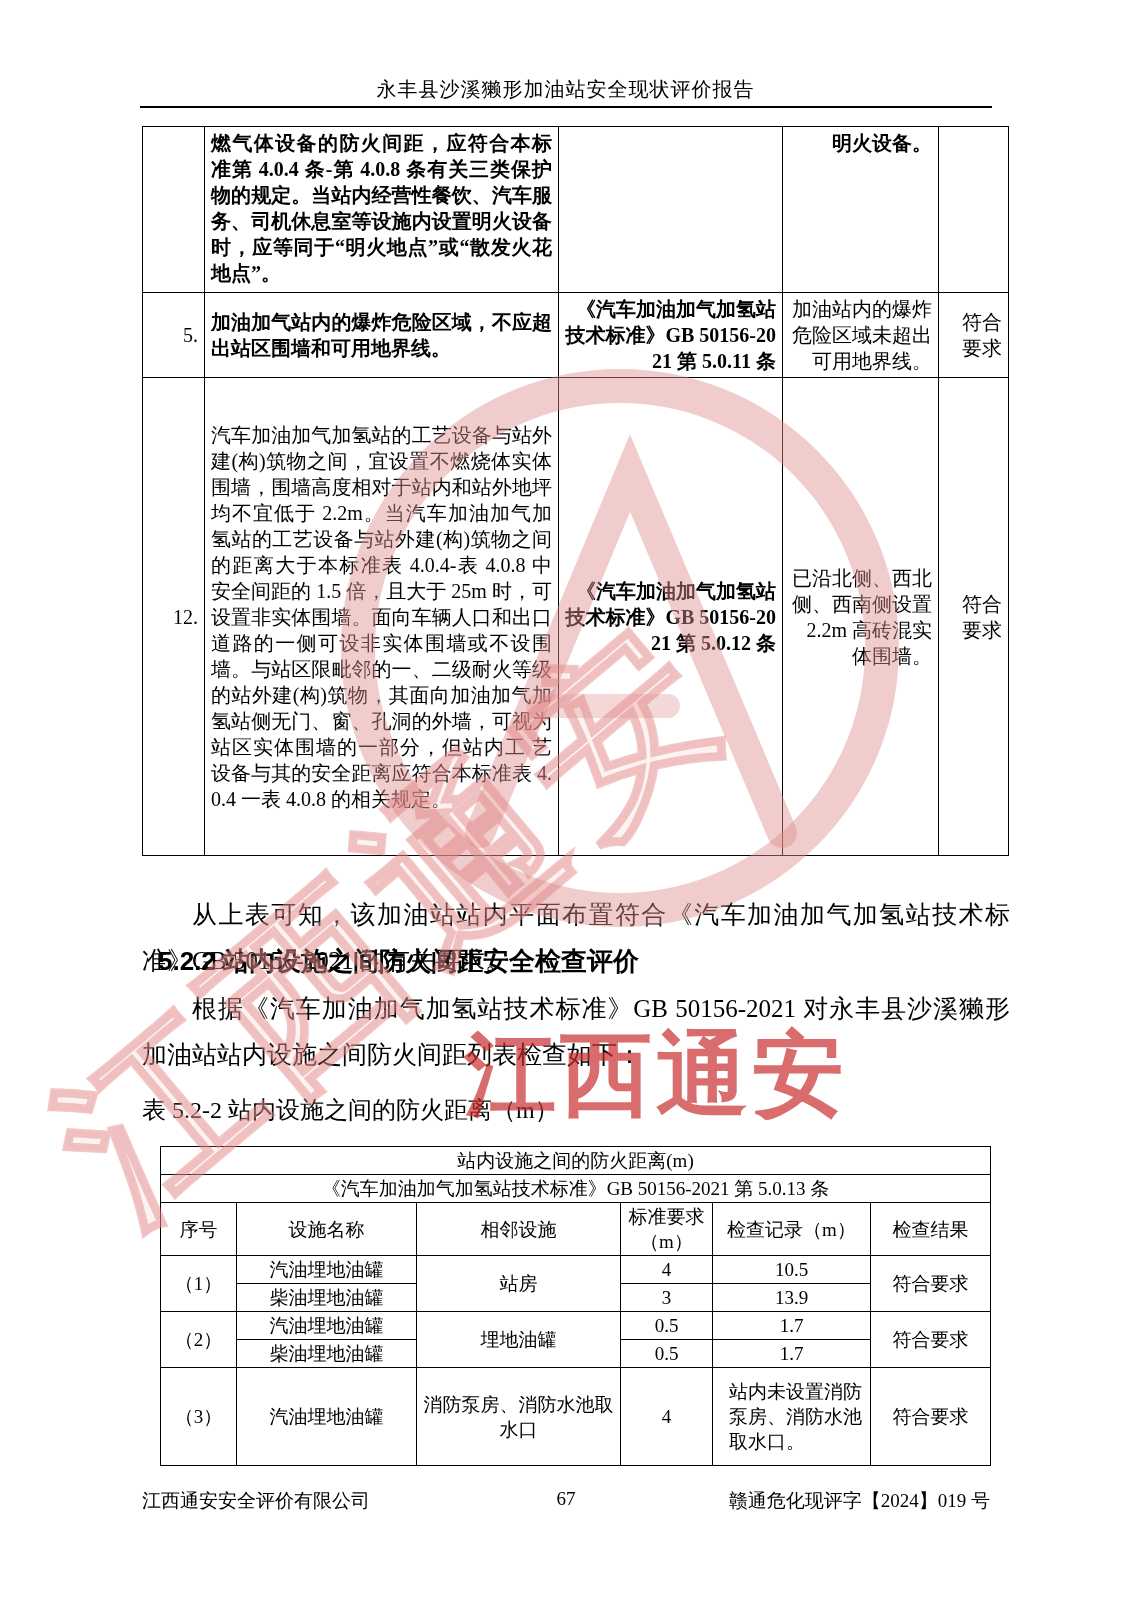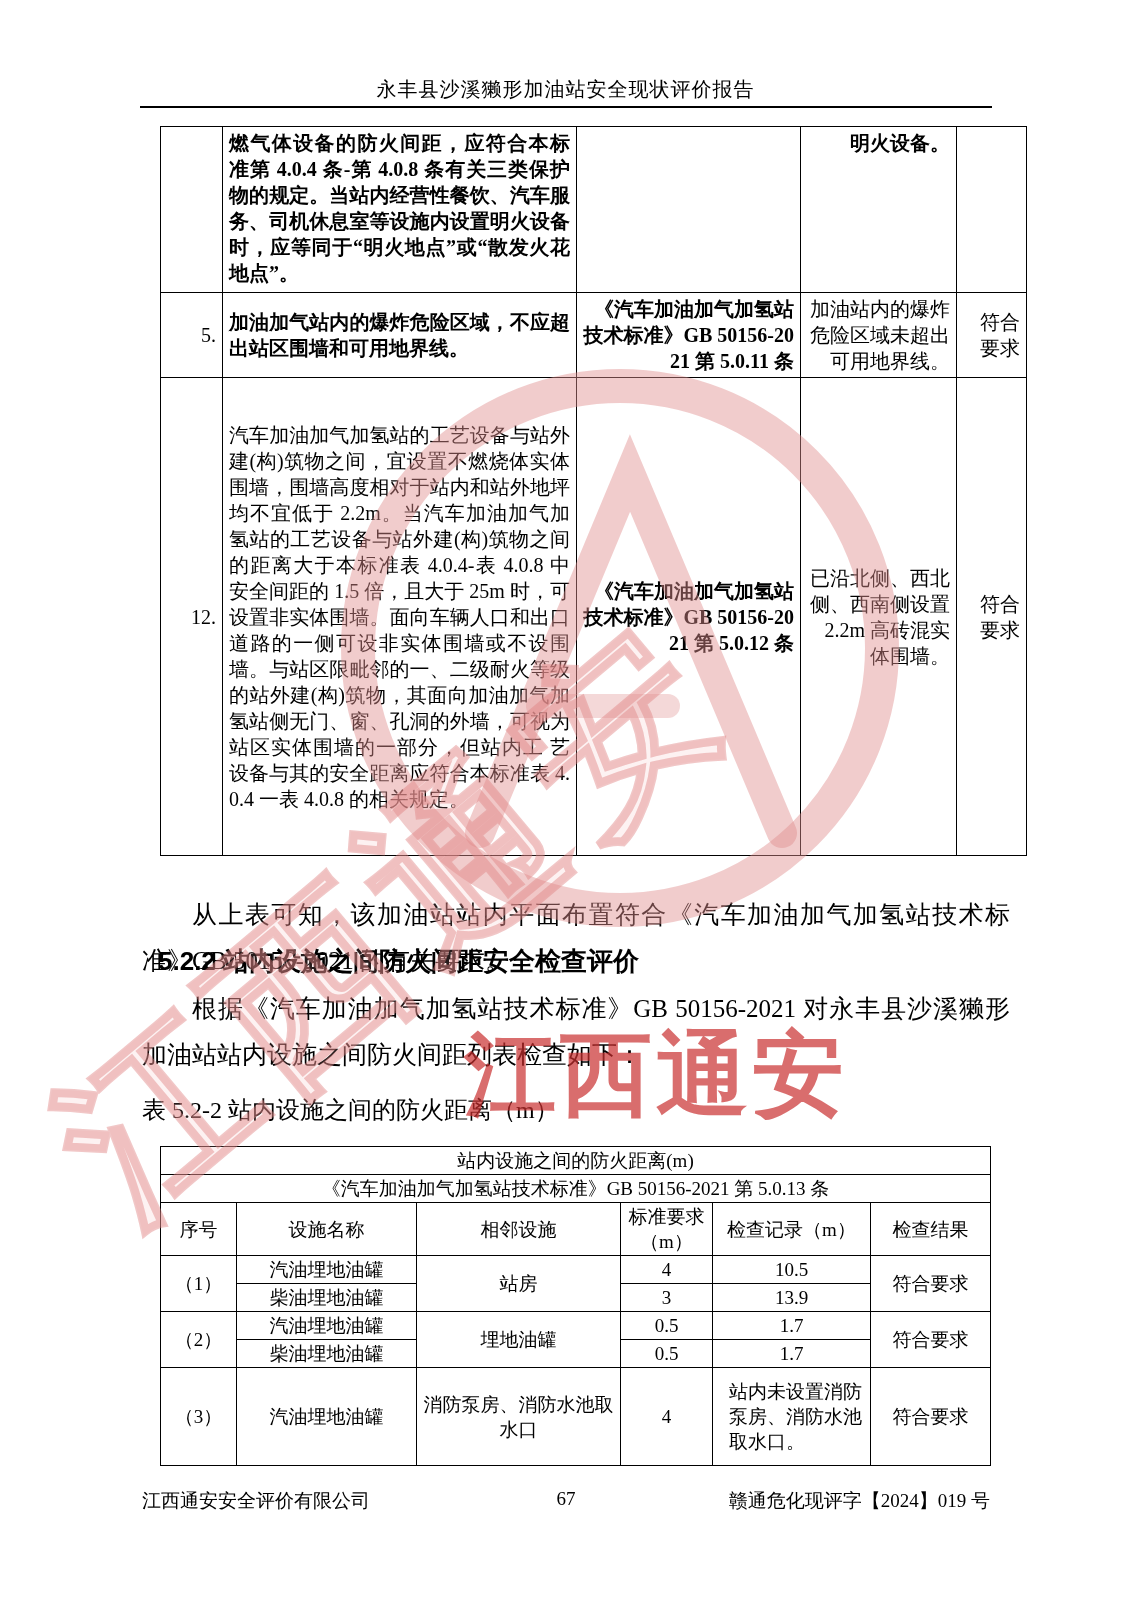--- a/index.html
+++ b/index.html
@@ -21,21 +21,21 @@
   .header-rule {
     position: absolute; top: 106px; left: 140px; width: 852px;
     border-top: 2px solid #000; height: 0;
   }
 
   
   table { border-collapse: collapse; table-layout: fixed; }
   td { border: 1px solid #000; word-break: break-all; }
 
   
-  .review-table { position: absolute; top: 126px; left: 160px; width: 866px; }
+  .review-table { position: absolute; top: 126px; left: 142px; width: 866px; }
   .review-table td {
     font-size: 20px; line-height: 26px;
     padding: 3px 6px; vertical-align: middle;
   }
   .review-table .c-center { text-align: right; }
   .review-table .c-text { text-align: justify; }
   .review-table tr.vtop td { vertical-align: top; }
   .bold { font-weight: bold; }
 
   

